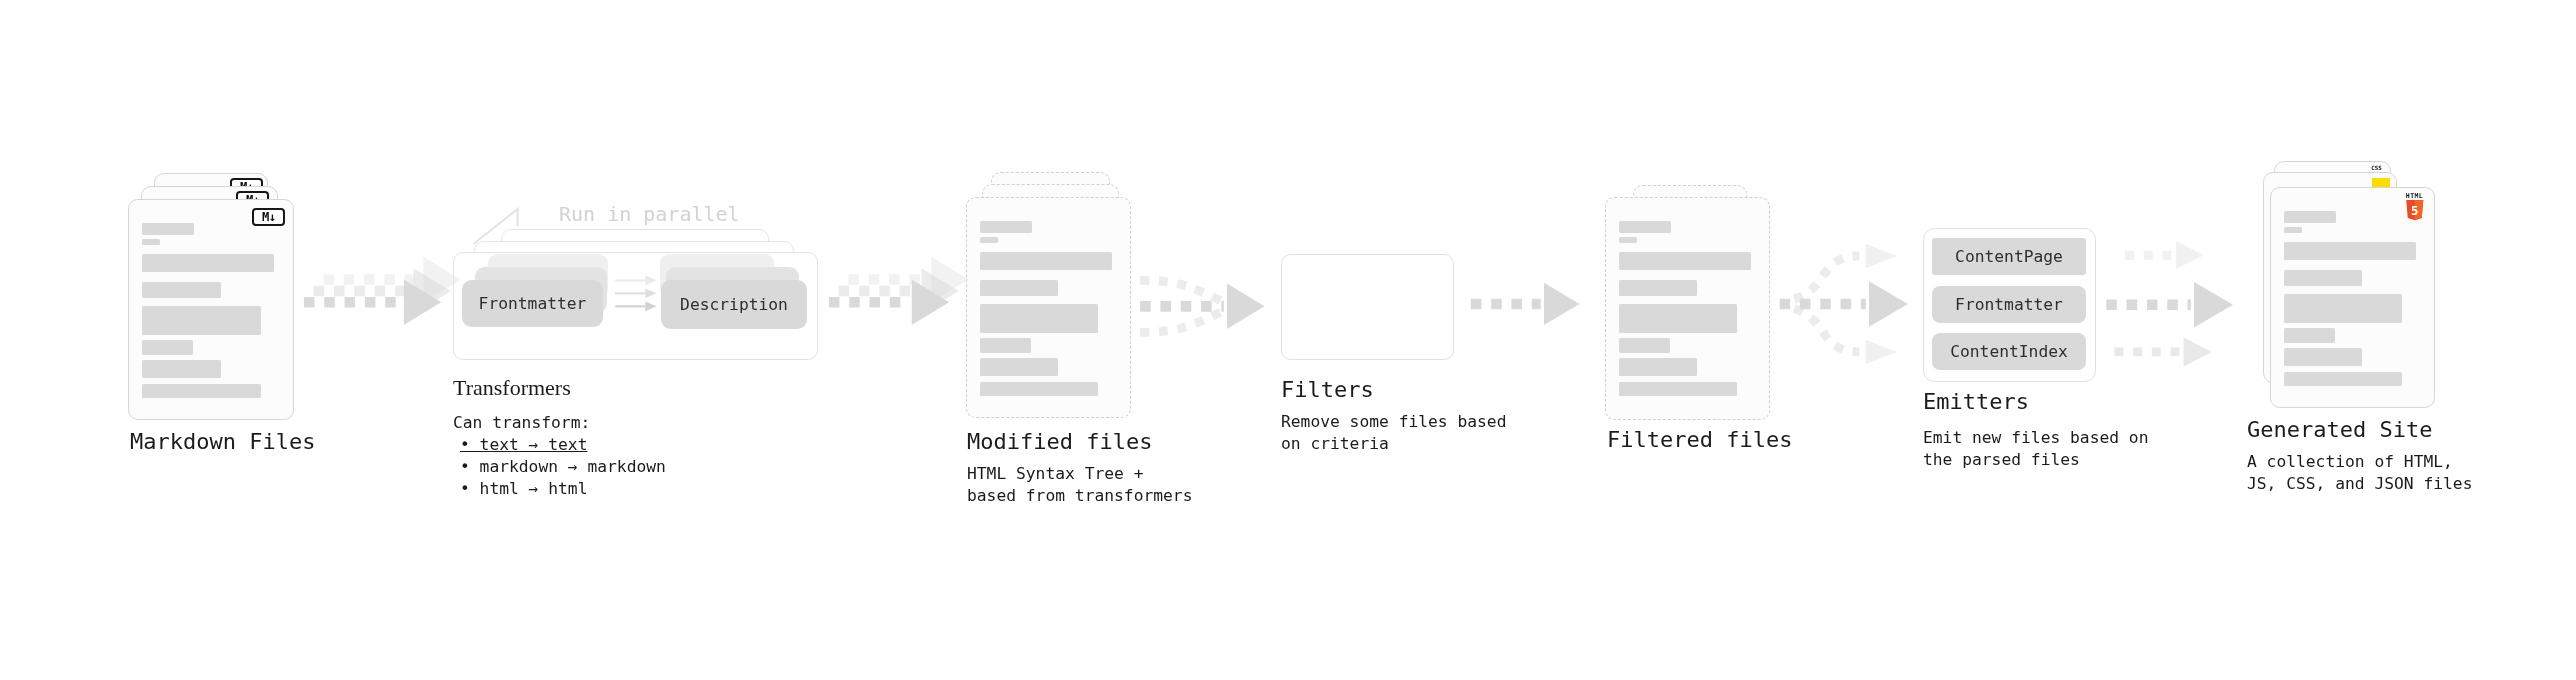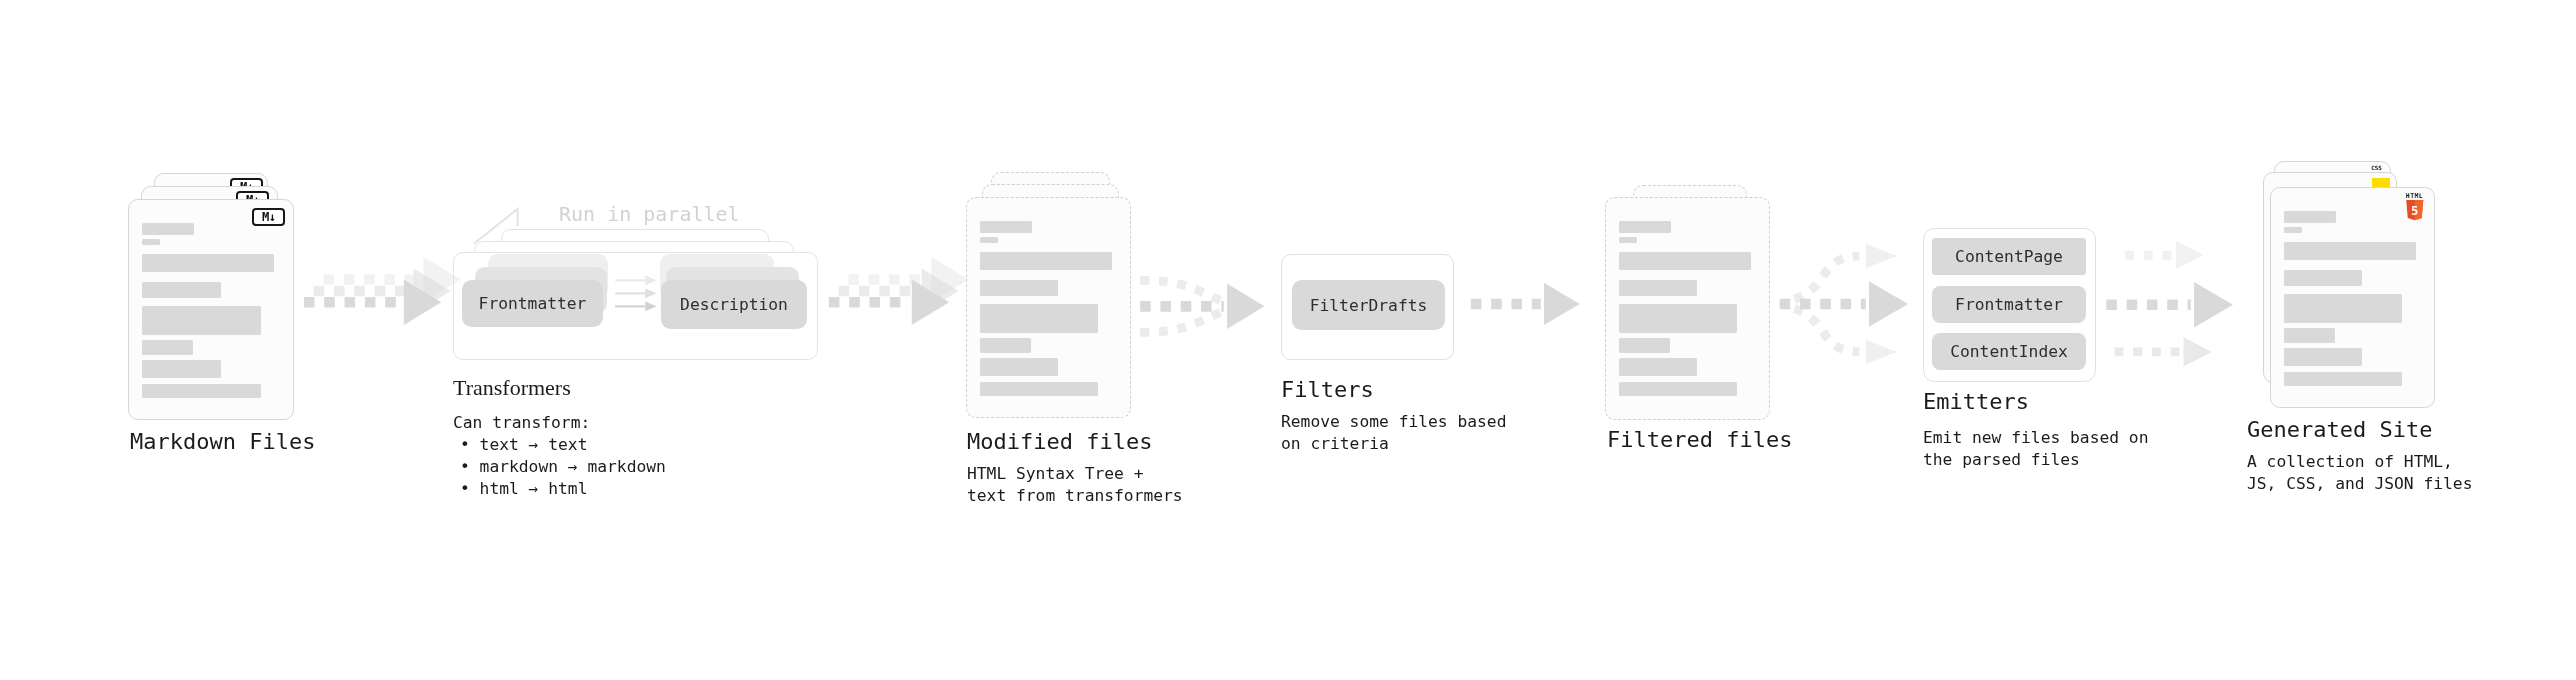--- a/index.html
+++ b/index.html
@@ -153,42 +153,41 @@
   <div class="gbox" style="left:462px;top:280px;width:141px;height:47px;">Frontmatter</div>
 
   <div class="gbox ghost2" style="left:660px;top:254px;width:114px;height:44px;"></div>
   <div class="gbox ghost1" style="left:666px;top:267px;width:133px;height:46px;"></div>
   <div class="gbox" style="left:661px;top:280px;width:146px;height:49px;">Description</div>
 
   <div class="note" style="left:524px;top:203px;">Run in parallel</div>
 
   <div class="heading" style="left:453px;top:375px;font-family:Liberation Serif, serif;">Transformers</div>
   <div class="desc" style="left:453px;top:412px;">Can transform:</div>
-  <div class="desc" style="left:460px;top:434px;">• text → text</div>
+  <div class="desc" style="left:460px;top:434px;text-decoration:underline;">• text → text</div>
   <div class="desc" style="left:460px;top:456px;">• markdown → markdown</div>
   <div class="desc" style="left:460px;top:478px;">• html → html</div>
 
   <div class="file dashed" style="left:991px;top:172px;width:119px;height:211px;"></div>
   <div class="file dashed" style="left:982px;top:184px;width:137px;height:211px;"></div>
   <div class="file dashed" style="left:966px;top:197px;width:165px;height:221px;">
     <div class="sl sl1"></div>
     <div class="sl sl2"></div>
     <div class="sl sl3"></div>
     <div class="sl sl4"></div>
     <div class="sl sl5"></div>
     <div class="sl sl6"></div>
     <div class="sl sl7"></div>
     <div class="sl sl8"></div>
   </div>
   <div class="heading" style="left:967px;top:429px;">Modified files</div>
   <div class="desc" style="left:967px;top:463px;">HTML Syntax Tree +</div>
-  <div class="desc" style="left:967px;top:485px;">text from transformers</div>
+  <div class="desc" style="left:967px;top:485px;">based from transformers</div>
 
   <div class="card" style="left:1281px;top:254px;width:173px;height:106px;border-color:#e0e0e0;"></div>
-  <div class="gbox" style="left:1292px;top:280px;width:153px;height:50px;">FilterDrafts</div>
   <div class="heading" style="left:1281px;top:377px;">Filters</div>
   <div class="desc" style="left:1281px;top:411px;">Remove some files based</div>
   <div class="desc" style="left:1281px;top:433px;">on criteria</div>
 
   <div class="file dashed" style="left:1633px;top:185px;width:114px;height:211px;"></div>
   <div class="file dashed" style="left:1605px;top:197px;width:165px;height:223px;">
     <div class="sl sl1"></div>
     <div class="sl sl2"></div>
     <div class="sl sl3"></div>
     <div class="sl sl4"></div>

